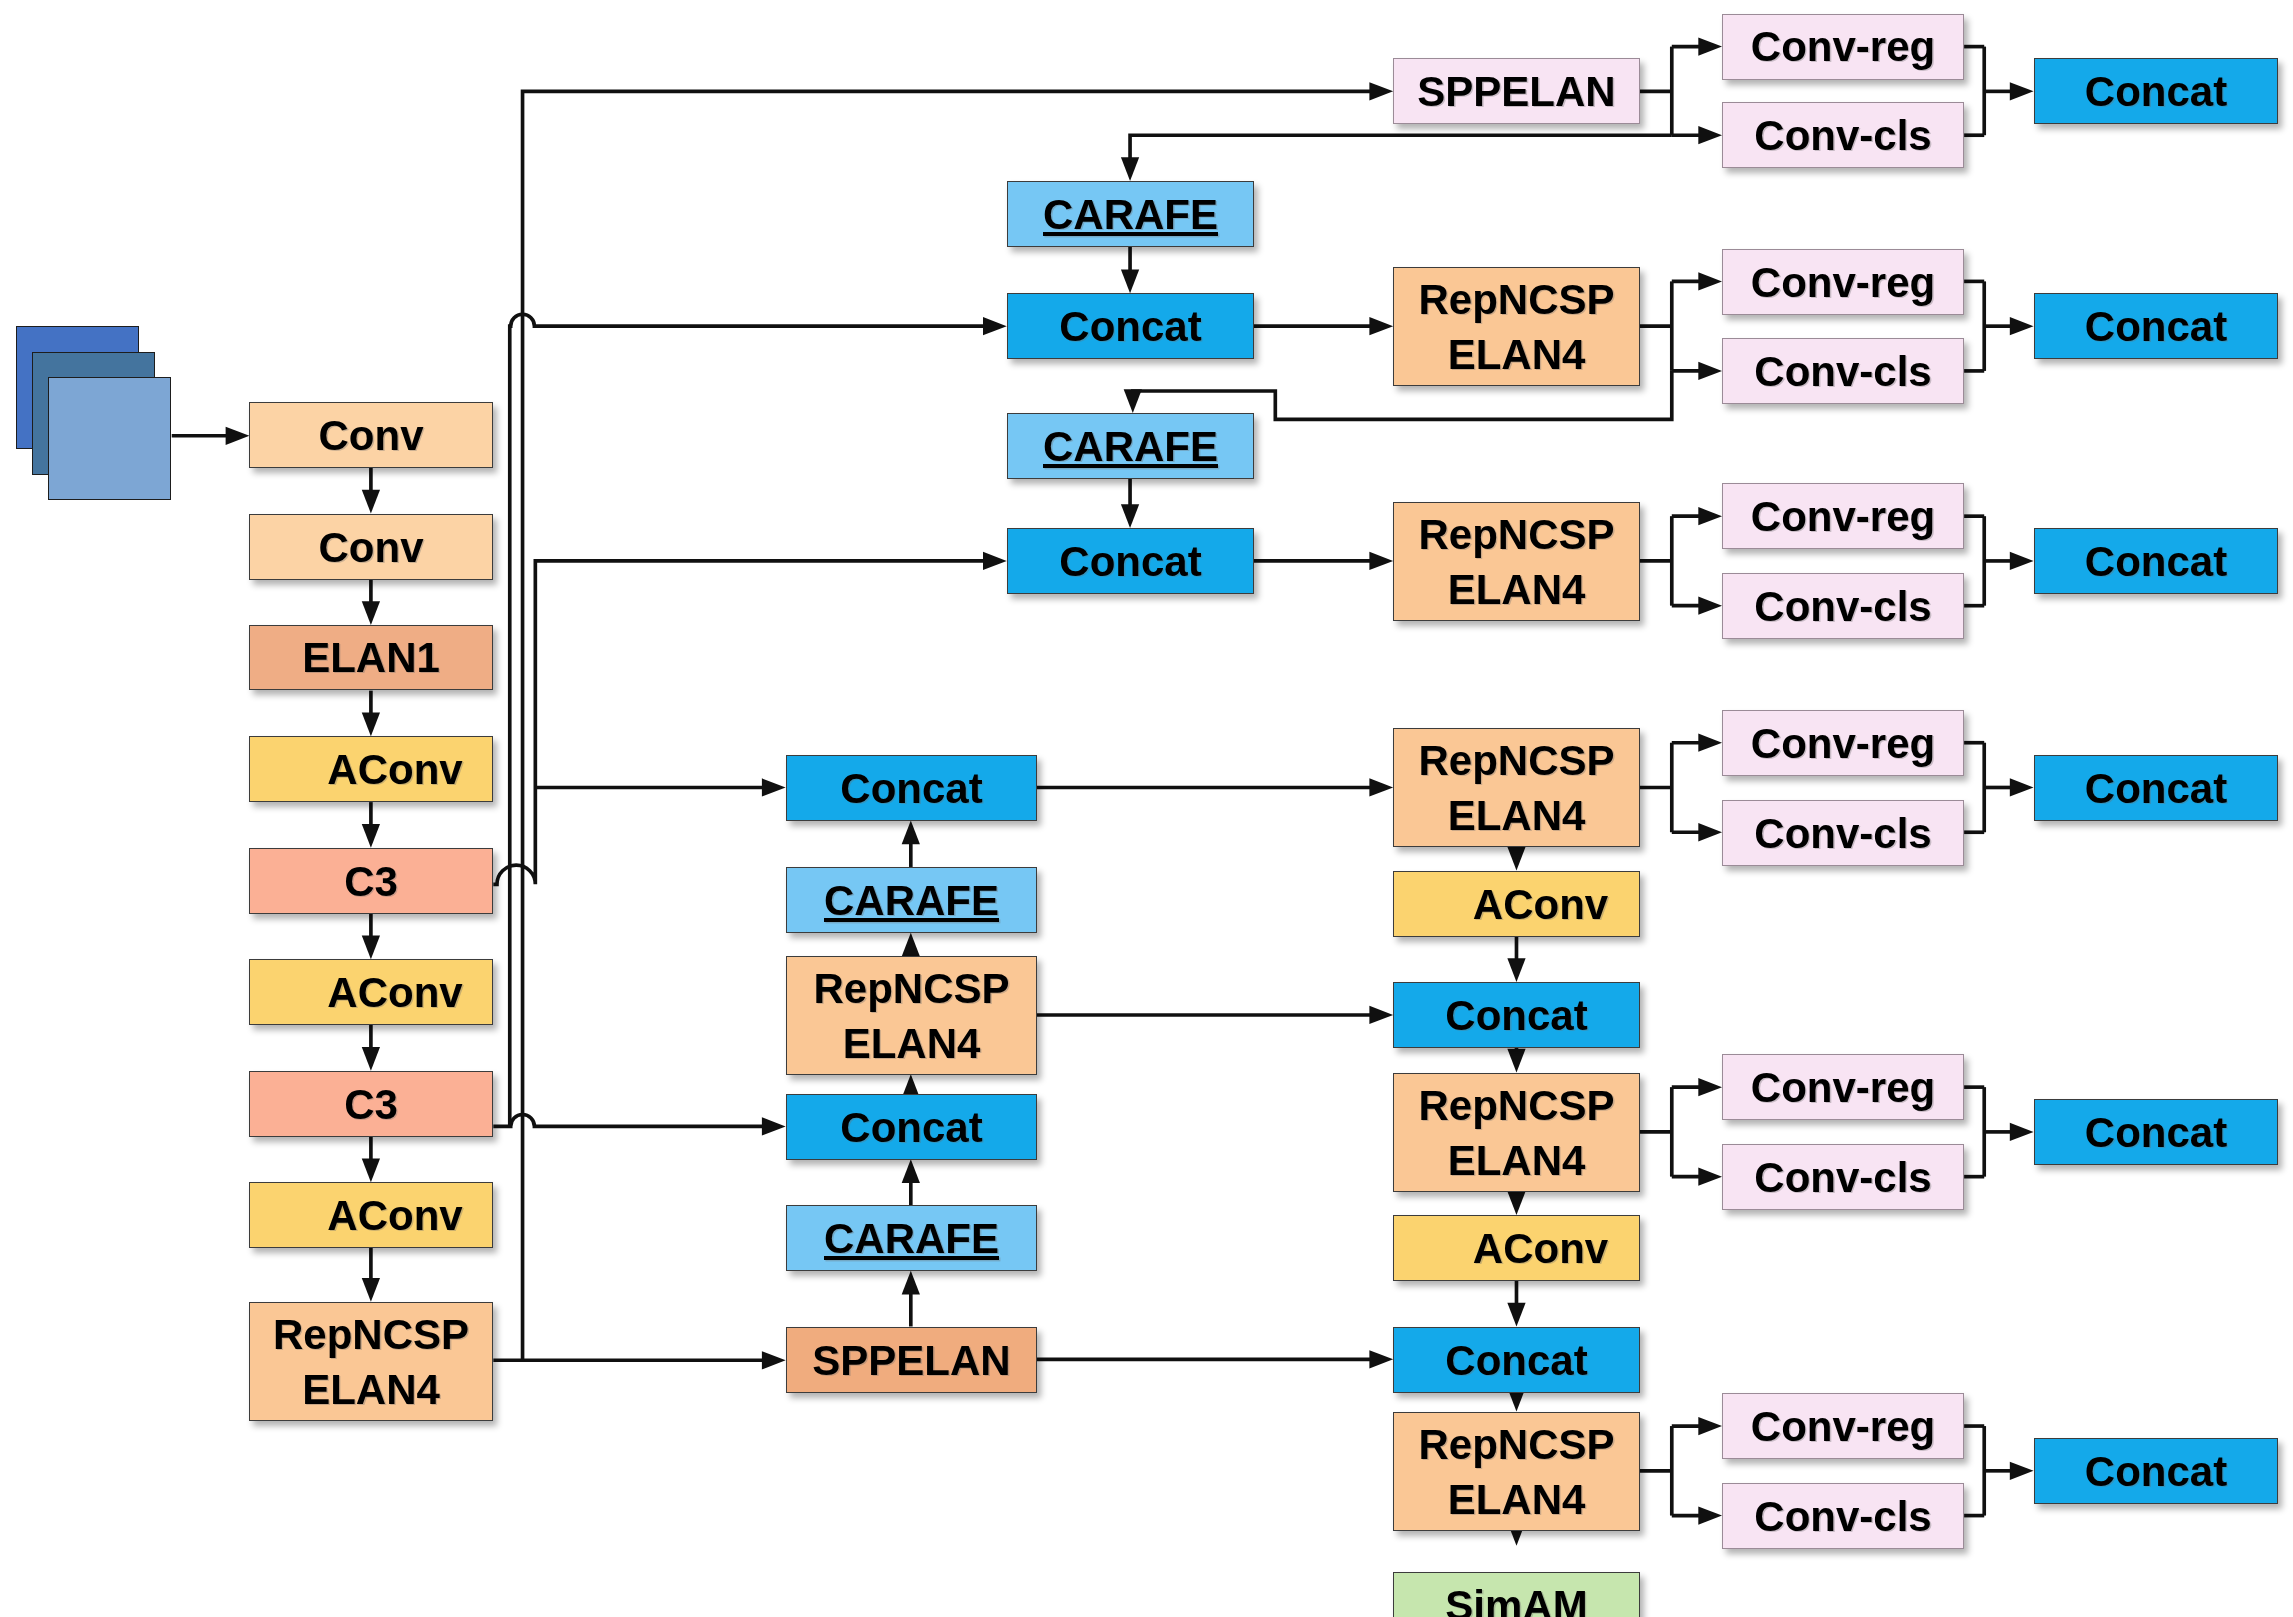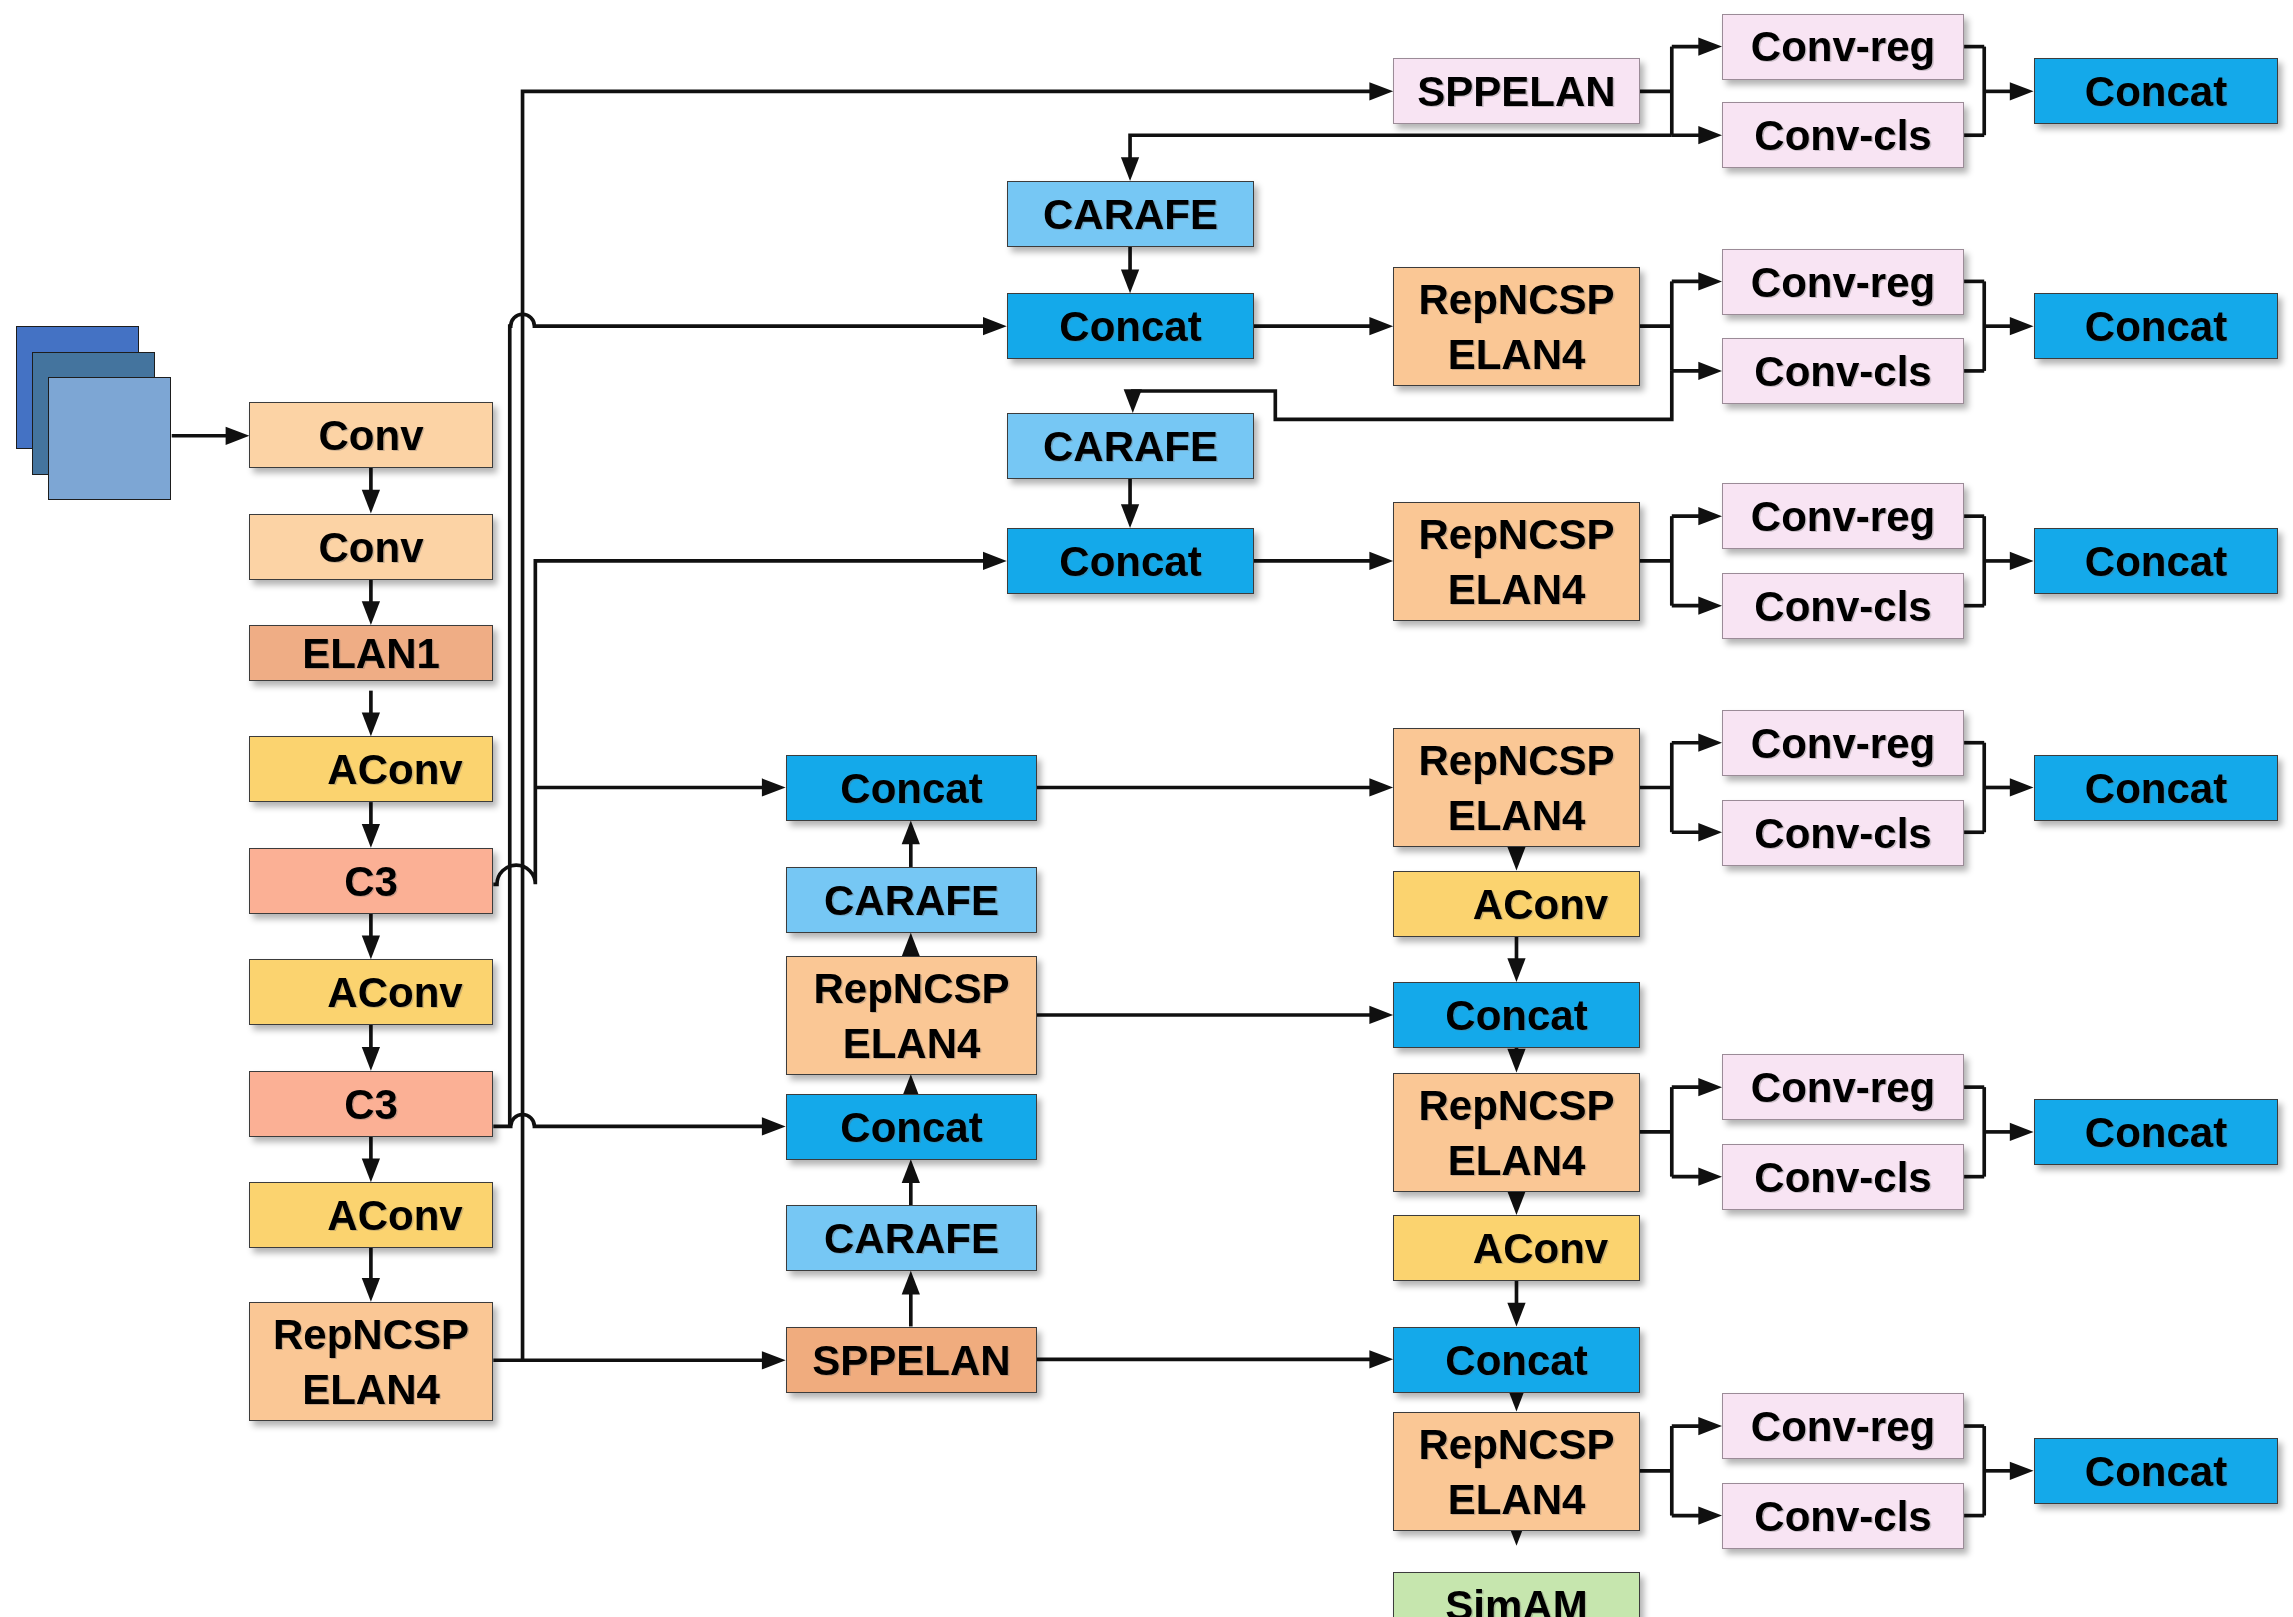--- a/index.html
+++ b/index.html
@@ -8,21 +8,21 @@
   #wires{position:absolute;left:0;top:0;z-index:1;}
   .node{position:absolute;z-index:2;display:flex;flex-direction:column;align-items:center;justify-content:center;
         box-sizing:border-box;border:1.8px solid #3c3c3c;font-weight:700;color:#000;text-align:center;
         font-size:42px;line-height:55px;box-shadow:3.7px 4.6px 6.4px rgba(0,0,0,0.30);
         text-shadow:1.4px 1.4px 0 rgba(110,110,110,0.35);}
   .node.conv{background:#FCD3A5;}
   .node.elan1{background:#EFAD85;}
   .node.aconv{background:#FBD36F;padding-left:48px;}
   .node.c3{background:#FBB095;}
   .node.rep{background:#FAC795;}
-  .node.carafe{background:#76C7F4;}
+  .node.carafe{background:#76C7F4;text-decoration:underline;}
   .node.concat{background:#14A9EA;}
   .node.sppelan{background:#F0AC7E;}
   .node.pink{background:#F8E4F3;border-color:#9b8b97;}
   .node.green{background:#C6E6AE;}
   .sq{position:absolute;z-index:2;box-sizing:border-box;border:1.8px solid #1d1d1d;}
 </style>
 </head>
 <body>
 
 <div id="canvas">
@@ -168,21 +168,21 @@
     </svg>
 <div class="sq" style="left: 15.5px; top: 326px; width: 123px; height: 123px; background: rgb(68, 114, 196);"></div>
     <div class="sq" style="left: 32px; top: 352px; width: 123px; height: 123px; background: rgb(68, 116, 158);"></div>
     <div class="sq" style="left: 48px; top: 377px; width: 123px; height: 123px; background: rgb(125, 166, 212);"></div>
     <div class="node conv" style="left: 249px; top: 402px; width: 244px; height: 66px;">
       <div>Conv</div>
     </div>
     <div class="node conv" style="left: 249px; top: 514px; width: 244px; height: 66px;">
       <div>Conv</div>
     </div>
-    <div class="node elan1" style="left: 249px; top: 625px; width: 244px; height: 56px;">
+    <div class="node elan1" style="left: 249px; top: 625px; width: 244px; height: 65px;">
       <div>ELAN1</div>
     </div>
     <div class="node aconv" style="left: 249px; top: 736px; width: 244px; height: 66px;">
       <div>AConv</div>
     </div>
     <div class="node c3" style="left: 249px; top: 848px; width: 244px; height: 66px;">
       <div>C3</div>
     </div>
     <div class="node aconv" style="left: 249px; top: 959px; width: 244px; height: 66px;">
       <div>AConv</div>

